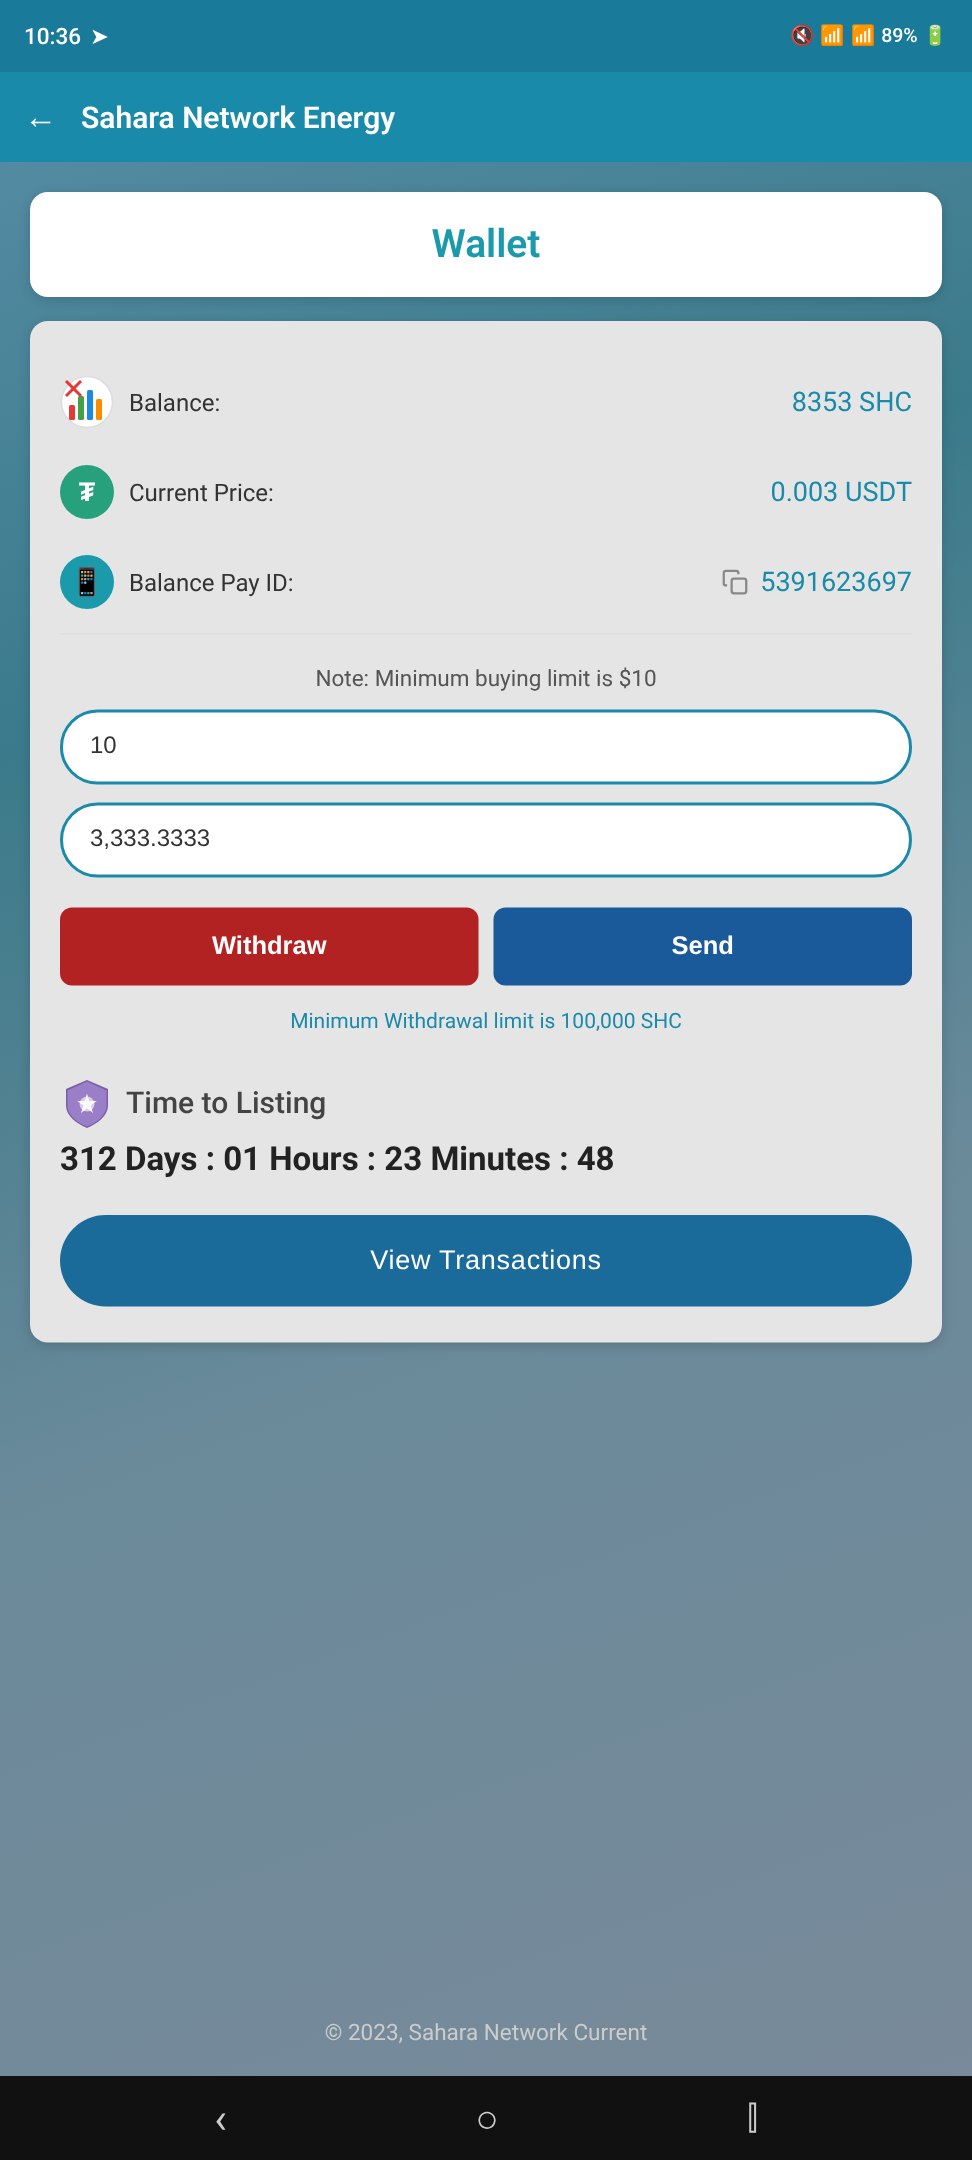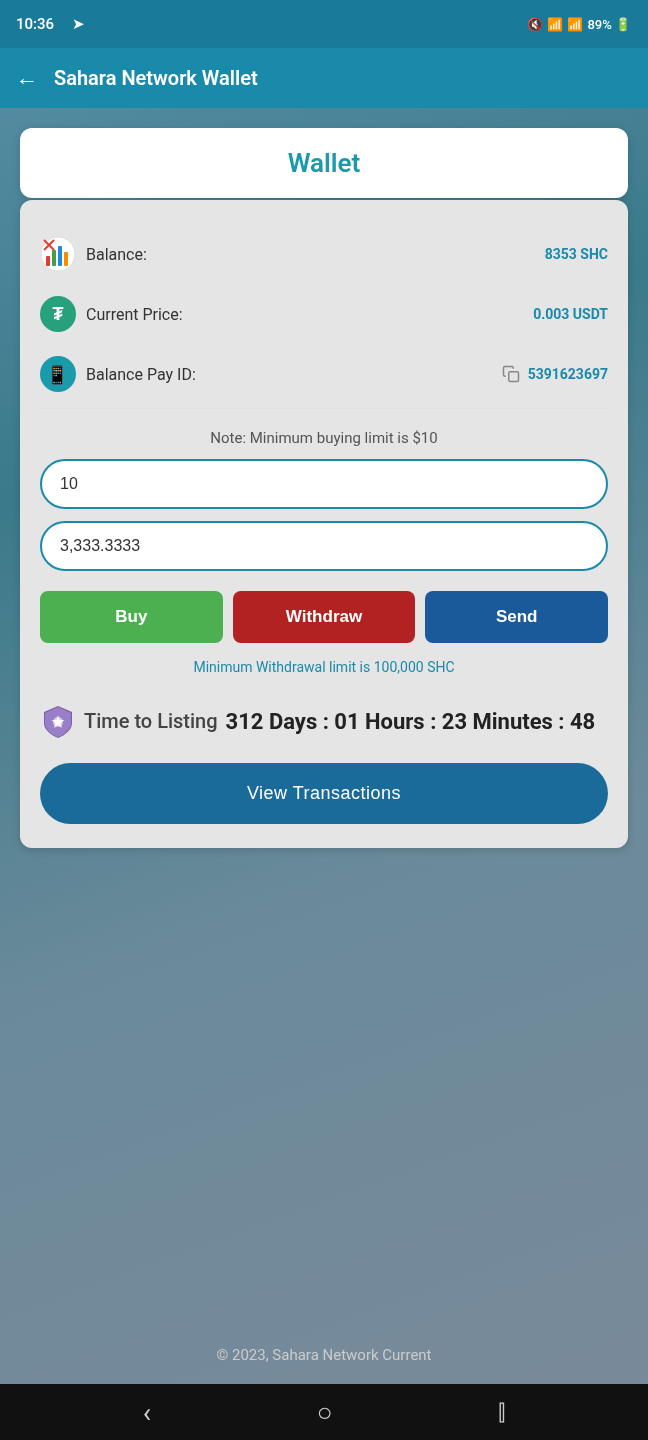--- a/index.html
+++ b/index.html
@@ -21,21 +21,21 @@
       align-items: center;
       justify-content: space-between;
       padding: 0 16px;
       color: white;
       font-size: 15px;
       font-weight: 500;
     }
     .status-left {
       display: flex;
       align-items: center;
-      gap: 18px;
+      gap: 6px;
     }
     .status-right {
       display: flex;
       align-items: center;
       gap: 4px;
       font-size: 13px;
     }
 
     
     .top-bar {
@@ -57,21 +57,21 @@
       color: white;
       cursor: pointer;
     }
 
     
     .main-content {
       flex: 1;
       padding: 20px 20px;
       display: flex;
       flex-direction: column;
-      gap: 2px;
+      gap: 16px;
     }
 
     
     .wallet-header-card {
       background: white;
       border-radius: 12px;
       padding: 20px;
       text-align: center;
       box-shadow: 0 2px 8px rgba(0,0,0,0.15);
     }
@@ -101,22 +101,22 @@
     .info-row-left {
       display: flex;
       align-items: center;
       gap: 10px;
     }
     .info-label {
       font-size: 16px;
       color: #333;
     }
     .info-value {
-      font-size: 14px;
-      font-weight: 700;
+      font-size: 18px;
+      font-weight: 400;
       color: #1a8aaa;
     }
     .icon-tether {
       width: 36px;
       height: 36px;
       background: #26a17b;
       border-radius: 50%;
       display: flex;
       align-items: center;
       justify-content: center;
@@ -189,22 +189,21 @@
 
     .withdraw-note {
       text-align: center;
       color: #1a8aaa;
       font-size: 14px;
       margin-bottom: 28px;
     }
 
     .time-listing-section {
       display: flex;
-      flex-direction: row;
-      align-items: center;
+      flex-direction: column;
       gap: 8px;
       margin-bottom: 24px;
     }
     .time-listing-title {
       display: flex;
       align-items: center;
       gap: 8px;
       font-size: 20px;
       color: #444;
       font-weight: 500;
@@ -278,21 +277,21 @@
     <span>🔇</span>
     <span>📶</span>
     <span>📶</span>
     <span>89%</span>
     <span>🔋</span>
   </div>
 </div>
 
 <div class="top-bar">
   <span class="back-arrow">←</span>
-  <span class="top-bar-title">Sahara Network Wallet</span>
+  <span class="top-bar-title">Sahara Network Energy</span>
 </div>
 
 <div class="main-content">
 
   <div class="wallet-header-card">
     <span class="wallet-title">Wallet</span>
   </div>
 
   <div class="info-card">
 
@@ -342,21 +341,20 @@
     <div class="divider"></div>
 
     <p class="note-text">Note: Minimum buying limit is $10</p>
 
     <div class="input-row">
       <input class="input-field" type="text" value="10" style="">
       <input class="input-field" type="text" value="3,333.3333" style="">
     </div>
 
     <div class="button-row">
-      <button class="btn btn-buy">Buy</button>
       <button class="btn btn-withdraw">Withdraw</button>
       <button class="btn btn-send">Send</button>
     </div>
 
     <p class="withdraw-note">Minimum Withdrawal limit is 100,000 SHC</p>
 
     <div class="time-listing-section">
       <div class="time-listing-title">
 
         <svg class="shield-icon" viewBox="0 0 36 36">

